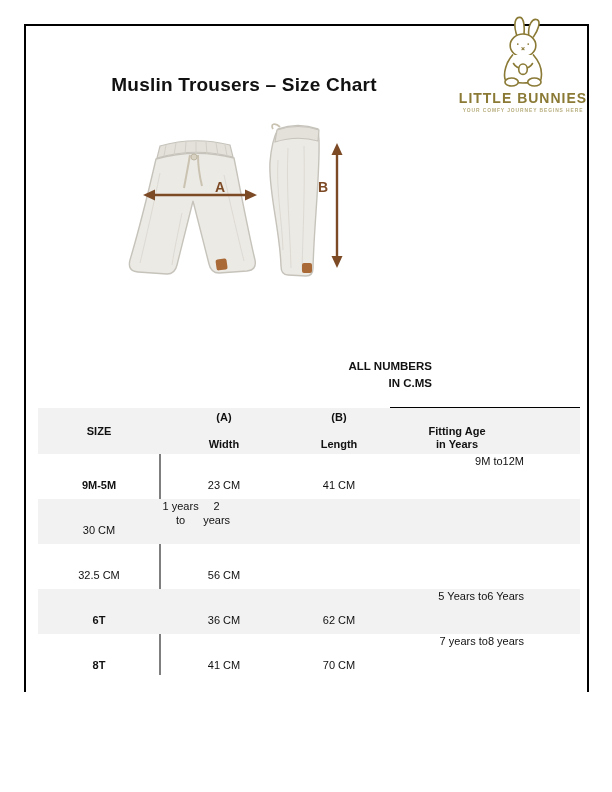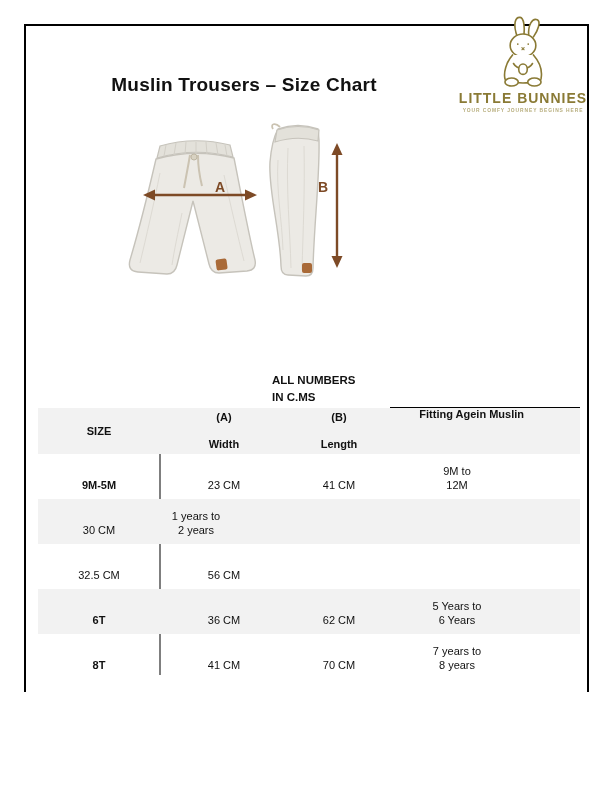--- a/index.html
+++ b/index.html
@@ -38,44 +38,44 @@
     transform: scale(0.82); transform-origin: center top;
   }
   
   .figure { position: absolute; left: 110px; top: 115px; width: 260px; height: 180px; }
   .figure svg { position: absolute; left: 0; top: 0; }
   .svg-front { left: 10px !important; top: 18px !important; }
   .svg-side  { left: 148px !important; top: 5px !important; }
   .svg-arrows { z-index: 3; }
   
   .units-note {
-    position: absolute; left: 272px; top: 372px; width: 160px;
-    text-align: left; font-weight: bold; font-size: 11.5px; color: #111;
+    position: absolute; left: 272px; top: 358px; width: 160px;
+    text-align: right; font-weight: bold; font-size: 11.5px; color: #111;
     line-height: 17px;
   }
   
   .size-table { position: absolute; left: 38px; top: 408px; width: 542px; }
   .topline-gray  { position: absolute; left: 38px;  top: 408px; width: 352px; height: 1px; background: #8f8f8f; }
   .topline-black { position: absolute; left: 390px; top: 407px; width: 190px; height: 2px; background: #000; }
   .v-divider { position: absolute; left: 159px; top: 408px; width: 2px; height: 267px; background: #7f7f7f; }
   .t-row {
     display: grid;
     grid-template-columns: 122px 128px 102px 190px;
     width: 542px;
   }
   .t-row.shaded { background: #f2f2f2; }
   .t-header { height: 46px; background: #f2f2f2; }
   .t-body-row { height: 45px; }
   .cell { font-size: 11px; color: #111; text-align: center; }
   .h-size { display: flex; align-items: center; justify-content: center; font-weight: bold; }
   .h-two { display: flex; flex-direction: column; justify-content: space-between; padding: 3px 0 4px 0; font-weight: bold; }
-  .h-age { display: flex; justify-content: flex-end; padding: 0 56px 3px 0; font-weight: bold; line-height: 13px; }
+  .h-age { display: flex; flex-direction: column; justify-content: flex-end; padding: 0 56px 3px 0; font-weight: bold; line-height: 13px; }
   .c-single { display: flex; align-items: flex-end; justify-content: center; padding-bottom: 8px; }
   .c-size { font-weight: bold; }
-  .c-age { display: flex; flex-direction: column; justify-content: flex-end; padding: 0 56px 7px 0; line-height: 14px; }
+  .c-age { display: flex; flex-direction: row; justify-content: flex-end; padding: 0 56px 7px 0; line-height: 14px; }
 </style>
 </head>
 <body>
 
 <div class="page">
   <div class="page-border"></div>
 
   <div class="doc-title">Muslin Trousers – Size Chart</div>
 
   <div class="logo">
@@ -163,21 +163,21 @@
       <div class="cell h-two">
         <span>(A)</span>
         <span>Width</span>
       </div>
       <div class="cell h-two">
         <span>(B)</span>
         <span>Length</span>
       </div>
       <div class="cell h-age">
         <span>Fitting Age</span>
-        <span>in Muslin</span>
+        <span>in Years</span>
       </div>
     </div>
 
     <div class="t-row t-body-row">
       <div class="cell c-single c-size">9M-5M</div>
       <div class="cell c-single">23 CM</div>
       <div class="cell c-single">41 CM</div>
       <div class="cell c-age">
         <span>9M to</span>
         <span>12M</span>

